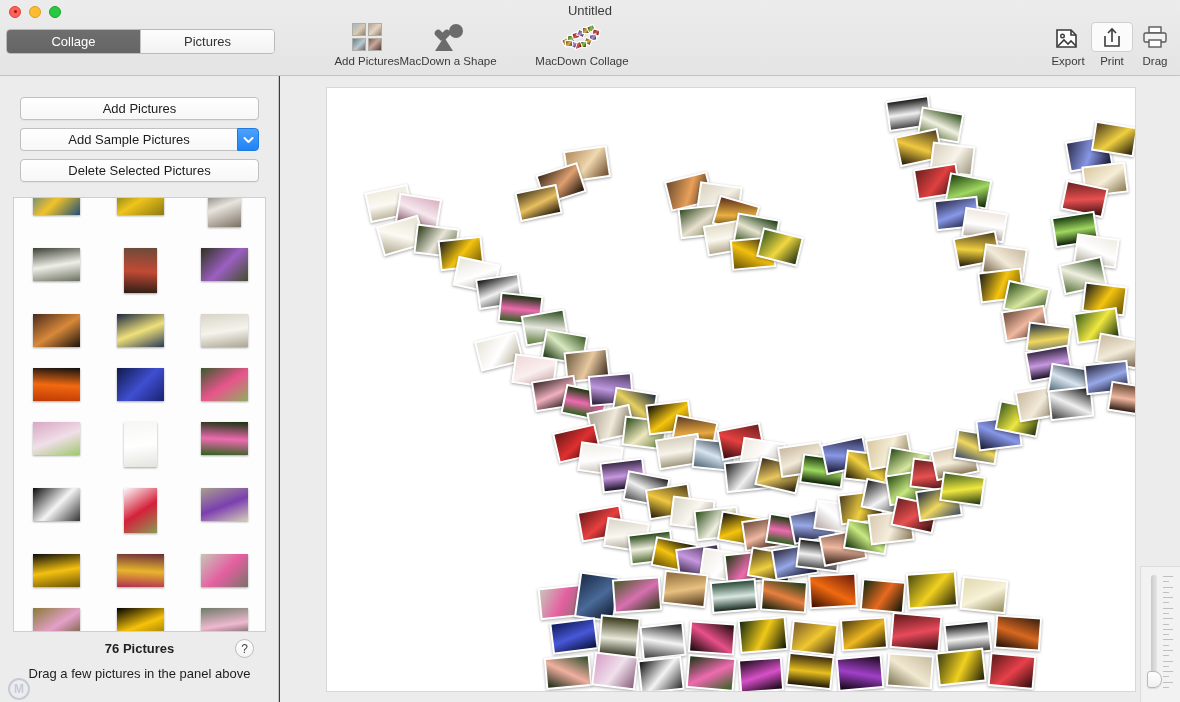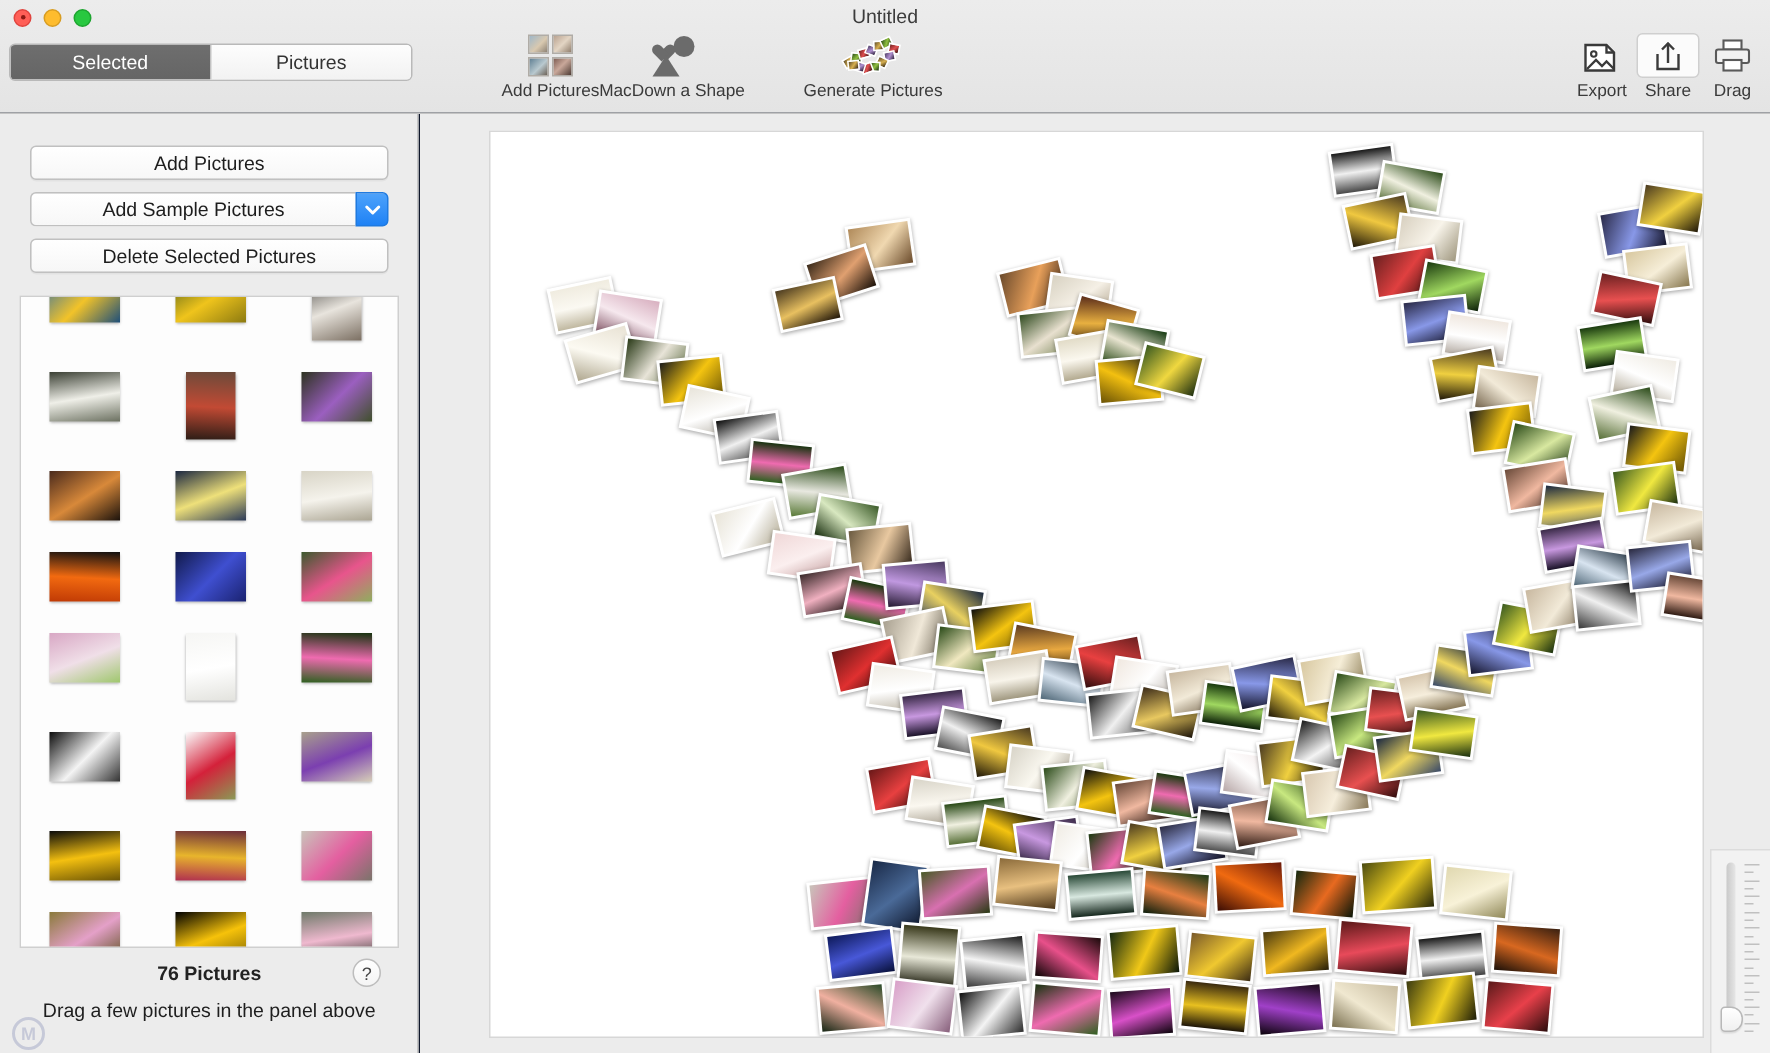--- a/index.html
+++ b/index.html
@@ -5,21 +5,21 @@
   * { box-sizing: border-box; margin: 0; padding: 0; }
   html, body {
     width: 1180px; height: 702px;
     font-family: "Liberation Sans", sans-serif;
     overflow: hidden;
     background: #ebebeb;
   }
   #app {
     position: relative;
     width: 1180px; height: 702px;
-    background: #0f172a;
+    background: #0c4a6e;
   }
 
   
   .titlebar {
     position: absolute; left: 0; top: 0;
     width: 1180px; height: 76px;
     background: linear-gradient(to bottom, #ececec 0%, #e4e4e4 100%);
     border-bottom: 1px solid #c4c4c4;
   }
   .traffic {
@@ -264,21 +264,21 @@
 
     <div class="traffic">
       <span class="light red"></span>
       <span class="light yellow"></span>
       <span class="light green"></span>
     </div>
 
     <div class="win-title">Untitled</div>
 
     <div class="segmented">
-      <div class="seg active">Selected</div>
+      <div class="seg active">Collage</div>
       <div class="seg">Pictures</div>
     </div>
 
     <div class="tbitem" style="left:322px;">
       <div class="tbicon">
         <span class="icon-addpics">
           <i class="ap1"></i>
             <i class="ap2"></i>
             <i class="ap3"></i>
             <i class="ap4"></i>
@@ -309,21 +309,21 @@
             <i style="left: 25px; top: 1px; background-image: linear-gradient(130deg, rgb(42, 74, 24) 0%, rgb(144, 192, 64) 52%, rgb(20, 40, 12) 100%); transform: rotate(-25deg);"></i>
             <i style="left: 30px; top: 5px; background-image: linear-gradient(130deg, rgb(106, 32, 32) 0%, rgb(224, 80, 80) 52%, rgb(48, 12, 12) 100%); transform: rotate(12deg);"></i>
             <i style="left: 27px; top: 10px; background-image: linear-gradient(130deg, rgb(74, 58, 96) 0%, rgb(176, 144, 208) 52%, rgb(36, 26, 48) 100%); transform: rotate(-11deg);"></i>
             <i style="left: 22px; top: 14px; background-image: linear-gradient(130deg, rgb(90, 74, 42) 0%, rgb(216, 176, 80) 52%, rgb(42, 31, 16) 100%); transform: rotate(26deg);"></i>
             <i style="left: 17px; top: 17px; background-image: linear-gradient(130deg, rgb(42, 74, 24) 0%, rgb(144, 192, 64) 52%, rgb(20, 40, 12) 100%); transform: rotate(3deg);"></i>
             <i style="left: 12px; top: 18px; background-image: linear-gradient(130deg, rgb(106, 32, 32) 0%, rgb(224, 80, 80) 52%, rgb(48, 12, 12) 100%); transform: rotate(-20deg);"></i>
             <i style="left: 7px; top: 17px; background-image: linear-gradient(130deg, rgb(74, 58, 96) 0%, rgb(176, 144, 208) 52%, rgb(36, 26, 48) 100%); transform: rotate(17deg);"></i>
             <i style="left: 3px; top: 16px; background-image: linear-gradient(130deg, rgb(90, 74, 42) 0%, rgb(216, 176, 80) 52%, rgb(42, 31, 16) 100%); transform: rotate(-6deg);"></i>
           </span>
       </div>
-      <div class="tb-label">Generate Pictures</div>
+      <div class="tb-label">MacDown Collage</div>
     </div>
 
     <div class="tbitem" style="left:1023px;width:90px;">
       <div class="tbicon">
         <svg class="icon-export" viewBox="0 0 26 24">
           <path d="M2 5 h14 l5 5 v12 H2 Z" fill="#fff" stroke="#3a3a3a" stroke-width="1.6"></path>
           <path d="M16 5 v5 h5" fill="none" stroke="#3a3a3a" stroke-width="1.6"></path>
           <circle cx="7.5" cy="11" r="1.8" fill="none" stroke="#3a3a3a" stroke-width="1.4"></circle>
           <path d="M3 21 l6-6 4 4 3-3 5 5" fill="none" stroke="#3a3a3a" stroke-width="1.6"></path>
         </svg>
@@ -332,21 +332,21 @@
     </div>
 
     <div class="tbitem" style="left:1067px;width:90px;">
       <div class="tbicon share-btn">
         <svg class="icon-share" viewBox="0 0 26 24">
           <path d="M6 11 v10 h14 V11" fill="none" stroke="#3a3a3a" stroke-width="1.6"></path>
           <path d="M13 17 V4" fill="none" stroke="#3a3a3a" stroke-width="1.6"></path>
           <path d="M9 8 l4-4 4 4" fill="none" stroke="#3a3a3a" stroke-width="1.6"></path>
         </svg>
       </div>
-      <div class="tb-label">Share</div>
+      <div class="tb-label">Print</div>
     </div>
 
     <div class="tbitem" style="left:1110px;width:90px;">
       <div class="tbicon">
         <svg class="icon-print" viewBox="0 0 28 24">
           <rect x="8" y="2" width="12" height="6" fill="#fff" stroke="#5a5a5a" stroke-width="1.4"></rect>
           <rect x="3" y="8" width="22" height="9" rx="1.5" fill="#f2f2f2" stroke="#5a5a5a" stroke-width="1.4"></rect>
           <rect x="8" y="15" width="12" height="7" fill="#fff" stroke="#5a5a5a" stroke-width="1.4"></rect>
         </svg>
       </div>

